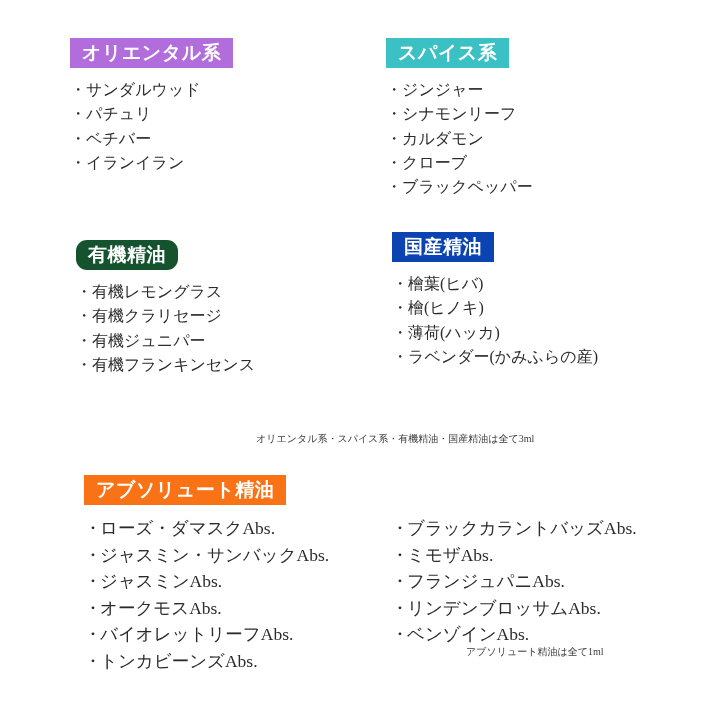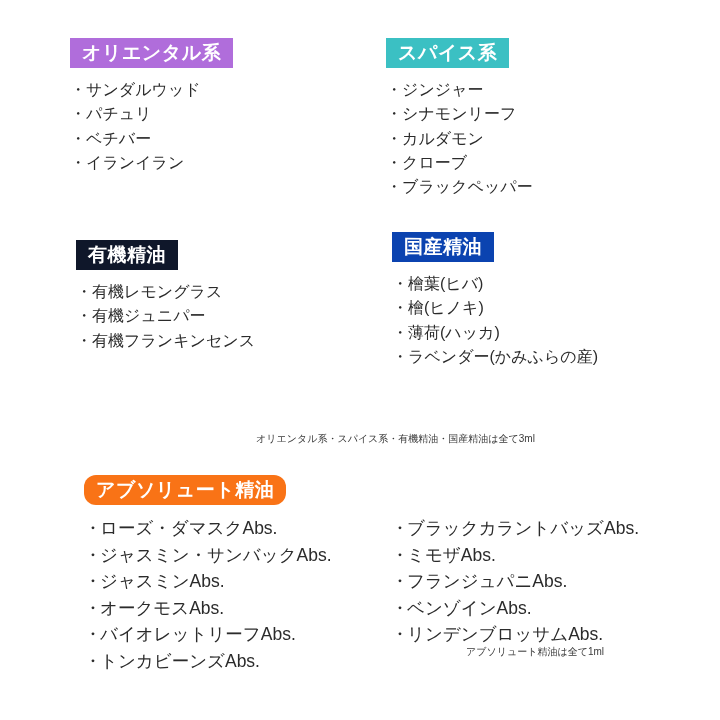--- a/index.html
+++ b/index.html
@@ -12,20 +12,21 @@
     background: #ffffff;
     font-family: "Liberation Sans", sans-serif;
     color: #2b2b2b;
     overflow: hidden;
   }
   .page {
     position: relative;
     width: 572px;
     height: 720px;
     box-sizing: border-box;
+    font-family: Liberation Serif, serif;
   }
 
   .section {
     position: absolute;
   }
 
   .cat-header {
     display: inline-block;
     color: #ffffff;
     font-size: 19px;
@@ -97,56 +98,57 @@
     <ul class="item-list">
       <li><span class="bullet">・</span><span>ジンジャー</span></li>
       <li><span class="bullet">・</span><span>シナモンリーフ</span></li>
       <li><span class="bullet">・</span><span>カルダモン</span></li>
       <li><span class="bullet">・</span><span>クローブ</span></li>
       <li><span class="bullet">・</span><span>ブラックペッパー</span></li>
     </ul>
   </div>
 
   <div class="section" id="sec-organic">
-    <div class="cat-header" style="background-color: #0f172a;">有機精油</div>
+    <div class="cat-header" style="background-color: #14532d; border-radius: 11px;">有機精油</div>
     <ul class="item-list">
       <li><span class="bullet">・</span><span>有機レモングラス</span></li>
+      <li><span class="bullet">・</span><span>有機クラリセージ</span></li>
       <li><span class="bullet">・</span><span>有機ジュニパー</span></li>
       <li><span class="bullet">・</span><span>有機フランキンセンス</span></li>
     </ul>
   </div>
 
   <div class="section" id="sec-domestic">
     <div class="cat-header" style="background-color: rgb(11, 67, 176);">国産精油</div>
     <ul class="item-list">
       <li><span class="bullet">・</span><span>檜葉(ヒバ)</span></li>
       <li><span class="bullet">・</span><span>檜(ヒノキ)</span></li>
       <li><span class="bullet">・</span><span>薄荷(ハッカ)</span></li>
       <li><span class="bullet">・</span><span>ラベンダー(かみふらの産)</span></li>
     </ul>
   </div>
 
   <div class="note" id="note-1">オリエンタル系・スパイス系・有機精油・国産精油は全て3ml</div>
 
   <div class="section" id="sec-absolute">
-    <div class="cat-header" style="background-color: rgb(249, 115, 22); border-radius: 12px;">アブソリュート精油</div>
+    <div class="cat-header" style="background-color: rgb(249, 115, 22);">アブソリュート精油</div>
     <div class="abs-cols">
       <ul class="item-list col-a">
         <li><span class="bullet">・</span><span>ローズ・ダマスクAbs.</span></li>
         <li><span class="bullet">・</span><span>ジャスミン・サンバックAbs.</span></li>
         <li><span class="bullet">・</span><span>ジャスミンAbs.</span></li>
         <li><span class="bullet">・</span><span>オークモスAbs.</span></li>
         <li><span class="bullet">・</span><span>バイオレットリーフAbs.</span></li>
         <li><span class="bullet">・</span><span>トンカビーンズAbs.</span></li>
       </ul>
       <ul class="item-list col-b">
         <li><span class="bullet">・</span><span>ブラックカラントバッズAbs.</span></li>
         <li><span class="bullet">・</span><span>ミモザAbs.</span></li>
         <li><span class="bullet">・</span><span>フランジュパニAbs.</span></li>
+        <li><span class="bullet">・</span><span>リンデンブロッサムAbs.</span></li>
         <li><span class="bullet">・</span><span>ベンゾインAbs.</span></li>
-        <li><span class="bullet">・</span><span>リンデンブロッサムAbs.</span></li>
       </ul>
     </div>
   </div>
 
   <div class="note" id="note-2">アブソリュート精油は全て1ml</div>
 
 </div>
 
 </body></html>

